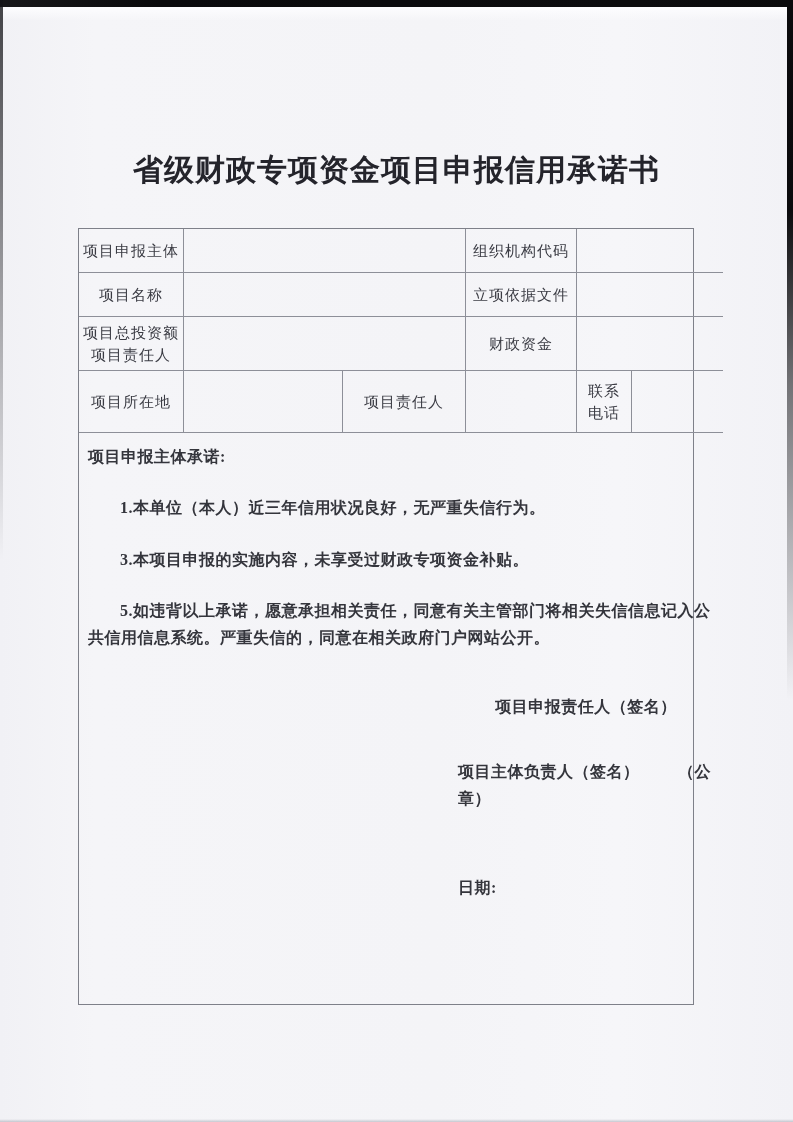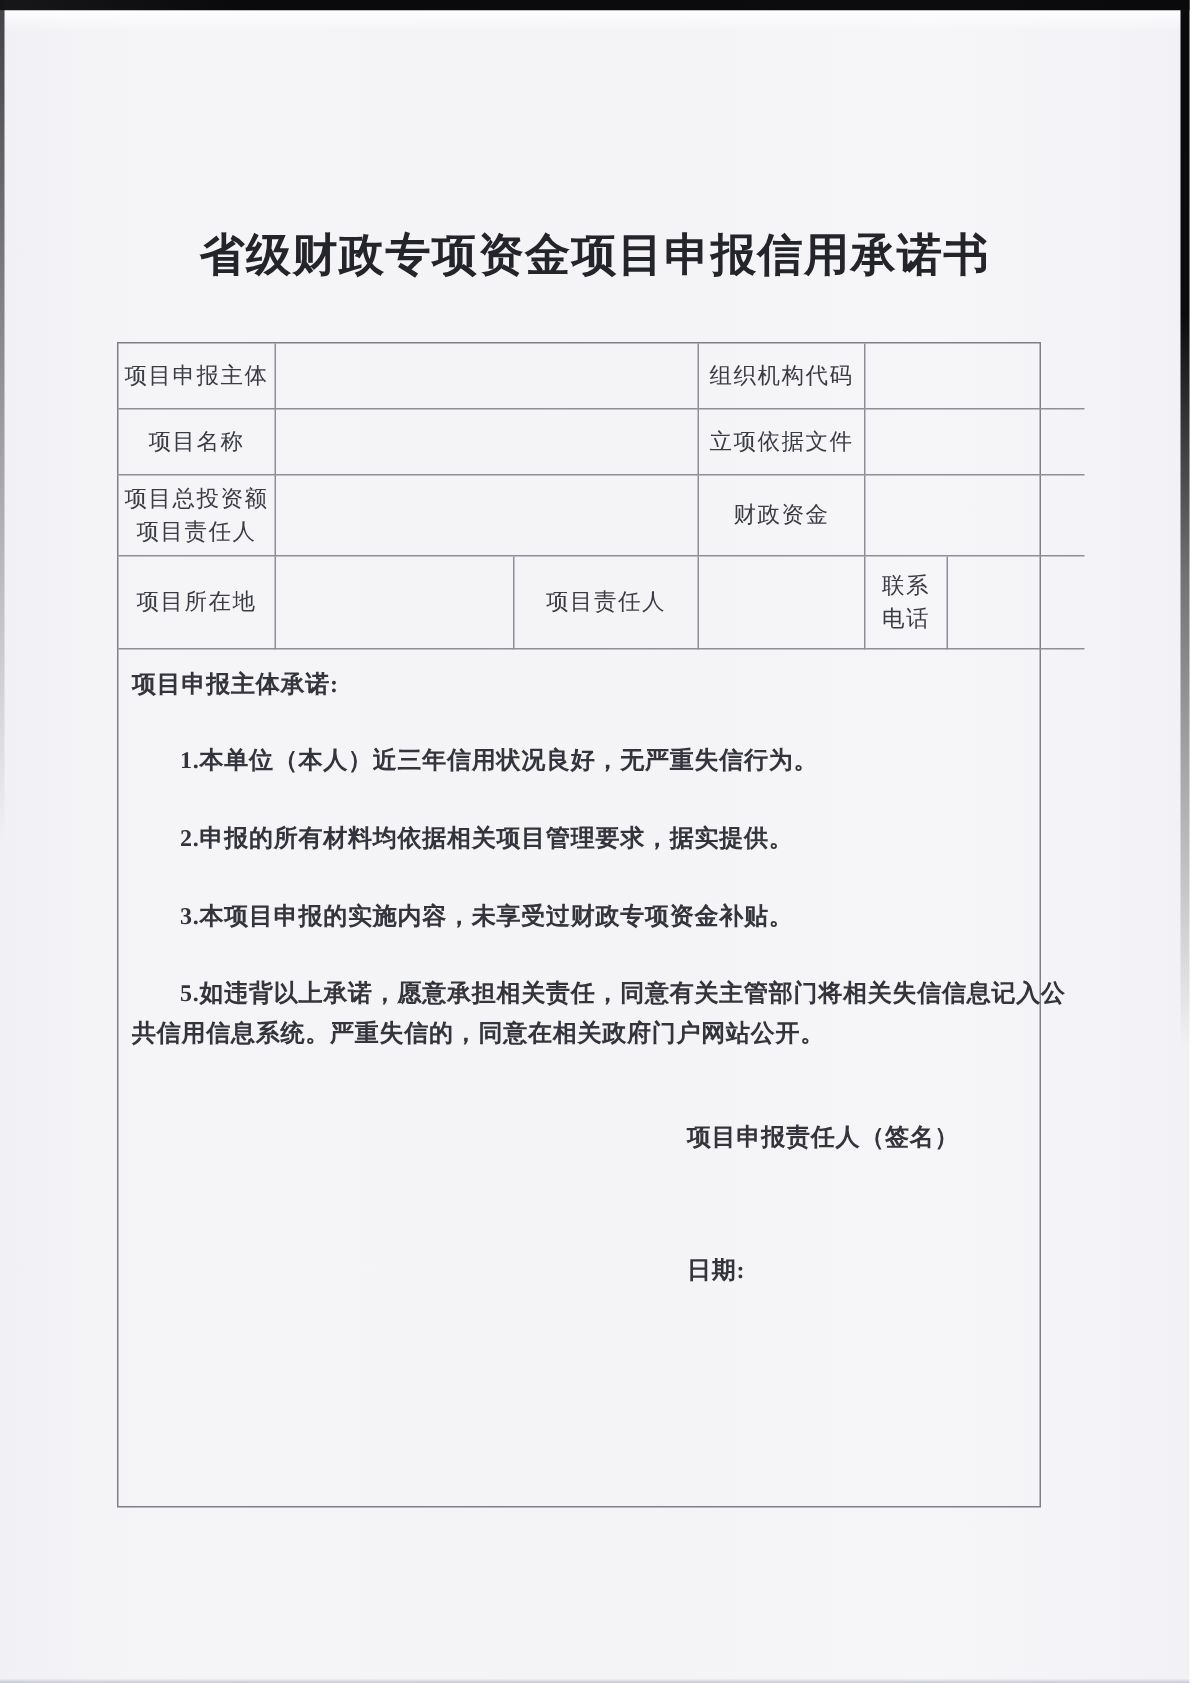--- a/index.html
+++ b/index.html
@@ -78,21 +78,21 @@
     font-size:16px;
     color:#34353c;
     letter-spacing:.5px;
   }
   .commit p{margin:0;line-height:27px;}
   .commit-heading{margin-top:0;}
   .commit-item{text-indent:2em;}
   .mt1{margin-top:24px !important;}
   .mt2{margin-top:25px !important;}
   .sig-block{margin-left:370px;}
-  .sig-line1{margin-top:42px !important;}
+  .sig-line1{margin-top:42px !important;text-align:center;}
   .sig-line2{margin-top:38px !important;}
   .seal{margin-left:2.4em;}
   .date-line{margin-top:62px !important;}
 </style>
 </head>
 <body>
 
 <div class="page">
   <div class="edge-top"></div>
   <div class="edge-top-glow"></div>
@@ -132,24 +132,26 @@
       <div>
         <span>联系</span>
         <span>电话</span>
       </div>
     </div>
     <div class="cell no-r"></div>
 
     <div class="cell commit no-b">
       <p class="commit-heading">项目申报主体承诺:</p>
       <p class="commit-item mt1">1.本单位（本人）近三年信用状况良好，无严重失信行为。</p>
-      <p class="commit-item mt2">2.申报的所有材料均依据相关项目管理要求，据实提供。</p>
       <p class="commit-item mt2">3.本项目申报的实施内容，未享受过财政专项资金补贴。</p>
       <p class="commit-item mt1">5.如违背以上承诺，愿意承担相关责任，同意有关主管部门将相关失信信息记入公共信用信息系统。严重失信的，同意在相关政府门户网站公开。</p>
 
       <div class="sig-block">
         <p class="sig-line1">项目申报责任人（签名）</p>
+        <p class="sig-line2">
+          <span>项目主体负责人（签名）</span><span class="seal">（公章）</span>
+        </p>
         <p class="date-line">日期:</p>
       </div>
     </div>
 
   </div>
 </div>
 
 </body></html>

